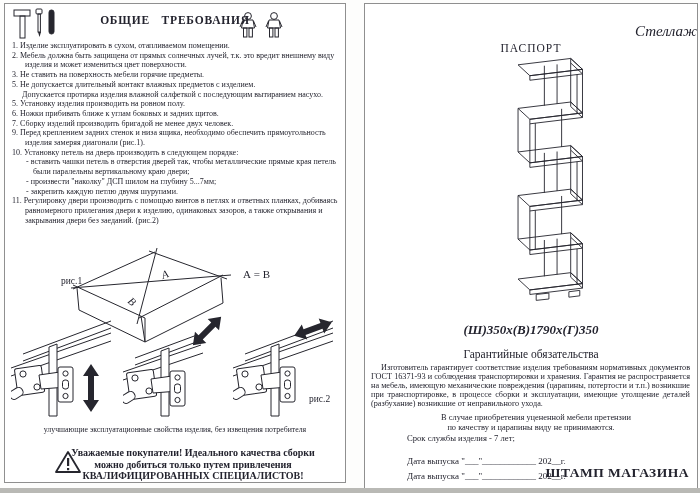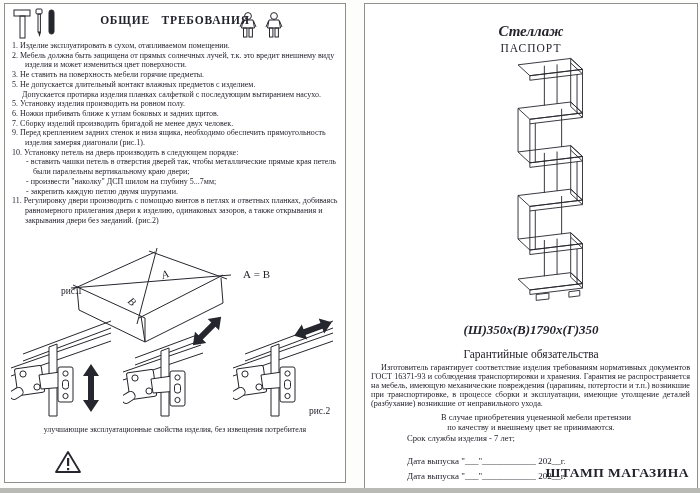--- a/index.html
+++ b/index.html
@@ -20,21 +20,21 @@
   .req.cont{padding-left:10px;text-indent:0;}
   .req.sub{padding-left:21px;text-indent:-7px;}
   .fig-label{font-size:9.5px;}
   .eq-label{font-size:11px;margin-top:16px;}
   .producer-note{left:0;right:0;top:421px;text-align:center;font-size:7.8px;line-height:9.2px;}
   .warning-text{left:42px;width:292px;top:443px;text-align:center;font-weight:bold;
                 font-size:10px;line-height:11.5px;}
 
   
   .rp-doc-type{left:0;right:0;top:6px;text-align:center;font-size:11.5px;letter-spacing:1px;margin-top:32px;}
-  .rp-product{left:0;right:0;top:19px;text-align:center;font-size:15px;font-weight:bold;font-style:italic;}
+  .rp-product{left:0;right:0;top:19px;text-align:right;font-size:15px;font-weight:normal;font-style:italic;}
   .rp-dims{left:0;right:0;top:318px;text-align:center;font-size:13px;font-weight:bold;font-style:italic;}
   .rp-war-title{left:0;right:0;top:344px;text-align:center;font-size:11.5px;}
   .rp-war-text{left:6px;width:319px;top:359px;font-size:8.2px;line-height:9px;text-align:justify;text-indent:10px;}
   .rp-discount1{left:10px;right:0;top:409px;text-align:center;font-size:8.4px;}
   .rp-discount2{left:0;right:0;top:419px;text-align:center;font-size:8.4px;}
   .rp-line{left:42px;font-size:8.6px;}
   .rp-date{left:42px;font-size:9px;}
   .rp-stamp{right:8px;top:461px;font-size:13.5px;font-weight:bold;letter-spacing:.5px;padding-left:14px;}
 
   svg{display:block;}
@@ -77,33 +77,33 @@
         <rect x="32.5" y="17" width="3.4" height="9"></rect>
         <rect x="38" y="17" width="3.4" height="9"></rect>
       </g>
     </svg>
 
     <div class="abs req-list">
       <div class="req">1. Изделие эксплуатировать в сухом, отапливаемом помещении.</div>
       <div class="req">2. Мебель должна быть защищена от прямых солнечных лучей, т.к. это вредит внешнему виду изделия и может измениться цвет поверхности.</div>
       <div class="req">3. Не ставить на поверхность мебели горячие предметы.</div>
       <div class="req">5. Не допускается длительный контакт влажных предметов с изделием.</div>
-      <div class="req cont">Допускается протирка изделия планках салфеткой с последующим вытиранием насухо.</div>
+      <div class="req cont">Допускается протирка изделия влажной салфеткой с последующим вытиранием насухо.</div>
       <div class="req">5. Установку изделия производить на ровном полу.</div>
       <div class="req">6. Ножки прибивать ближе к углам боковых и задних щитов.</div>
       <div class="req">7. Сборку изделий производить бригадой не менее двух человек.</div>
       <div class="req">9. Перед креплением задних стенок и низа ящика, необходимо обеспечить прямоугольность изделия замеряя диагонали (рис.1).</div>
       <div class="req">10. Установку петель на дверь производить в следующем порядке:</div>
       <div class="req sub">- вставить чашки петель в отверстия дверей так, чтобы металлические прямые края петель были паралельны вертикальному краю двери;</div>
       <div class="req sub">- произвести "наколку" ДСП шилом на глубину 5...7мм;</div>
       <div class="req sub">- закрепить каждую петлю двумя шурупами.</div>
       <div class="req">11. Регулировку двери производить с помощью винтов в петлях и ответных планках, добиваясь равномерного прилегания двери к изделию, одинаковых зазоров, а также открывания и закрывания двери без заеданий. (рис.2)</div>
     </div>
 
-    <div class="abs fig-label" style="left:56px;top:282px;">рис.1</div>
+    <div class="abs fig-label" style="left:56px;top:272px;">рис.1</div>
     <div class="abs eq-label" style="left:238px;top:248px;">А = В</div>
 
     <svg class="abs" style="left:66px;top:244px;" width="168" height="98" viewBox="0 0 168 98">
       <g class="ln">
 
         <path d="M2,41 L84,4"></path>
         <path d="M78,3 L156,31"></path>
         <path d="M152,27 L68,70"></path>
         <path d="M74,70 L2,37"></path>
 
@@ -181,31 +181,36 @@
           <circle cx="26" cy="75" r="3.1"></circle>
         <circle cx="54.5" cy="61.5" r="2.6"></circle>
           <circle cx="54.5" cy="84" r="2.6"></circle>
         <rect x="51.5" y="68" width="6" height="9" rx="2.5"></rect>
       </g>
       <g transform="translate(80,17) rotate(70)">
         <polygon class="fill-dark" points="0,-20 -8,-9 -3,-9 -3,9 -8,9 0,20 8,9 3,9 3,-9 8,-9"></polygon>
       </g>
     </svg>
 
-    <div class="abs fig-label" style="left:304px;top:390px;margin-top:12px;">рис.2</div>
+    <div class="abs fig-label" style="left:304px;top:390px;">рис.2</div>
 
     <div class="abs producer-note">
       <div>улучшающие эксплуатационные свойства изделия, без извещения потребителя</div>
     </div>
 
     <svg class="abs" style="left:50px;top:446px;" width="26" height="24" viewBox="0 0 26 24">
       <polygon points="13,2 25,22 1,22" fill="none" stroke="#26262e" stroke-width="1.8" stroke-linejoin="round"></polygon>
       <rect class="fill-dark" x="12" y="8" width="2.2" height="8"></rect>
       <rect class="fill-dark" x="12" y="18" width="2.2" height="2.2"></rect>
     </svg>
+    <div class="abs warning-text">
+      <div>Уважаемые покупатели! Идеального качества сборки</div>
+      <div>можно добиться только путем привлечения</div>
+      <div>КВАЛИФИЦИРОВАННЫХ СПЕЦИАЛИСТОВ!</div>
+    </div>
   </div>
 
   <div class="panel panel-right">
 
     <div class="abs rp-doc-type">ПАСПОРТ</div>
     <div class="abs rp-product">Стеллаж</div>
 
     <svg class="abs" style="left:124px;top:44px;" width="118" height="266" viewBox="0 0 130 292">
       <g class="ln">
 
@@ -246,21 +251,21 @@
         <path d="M52,271 L66,269.5 L66,276 L52,277.5 Z"></path>
         <path d="M88,268 L100,266.5 L100,272.5 L88,274 Z"></path>
       </g>
     </svg>
 
     <div class="abs rp-dims">(Ш)350х(В)1790х(Г)350</div>
     <div class="abs rp-war-title">Гарантийные обязательства</div>
     <div class="abs rp-war-text">Изготовитель гарантирует соответствие изделия требованиям нормативных документов ГОСТ 16371-93 и соблюдения транспортировки и хранения. Гарантия не распространяется на мебель, имеющую механические повреждения (царапины, потертости и т.п.) возникшие при транспортировке, в процессе сборки и эксплуатации, имеющие утолщение деталей (разбухание) возникшие от неправильного ухода.</div>
 
     <div class="abs rp-discount1">В случае приобретения уцененной мебели претензии</div>
-    <div class="abs rp-discount2">по качеству и внешнему цвет не принимаются.</div>
+    <div class="abs rp-discount2">по качеству и царапины виду не принимаются.</div>
 
     <div class="abs rp-line" style="top:429px;">Срок службы изделия - 7 лет;</div>
 
     <div class="abs rp-date" style="top:452px;">Дата выпуска "___"____________ 202__г.</div>
     <div class="abs rp-date" style="top:467px;">Дата выпуска "___"____________ 202__г.</div>
 
     <div class="abs rp-stamp">ШТАМП МАГАЗИНА</div>
   </div>
 
   <div class="scan-edge-bottom"></div>

